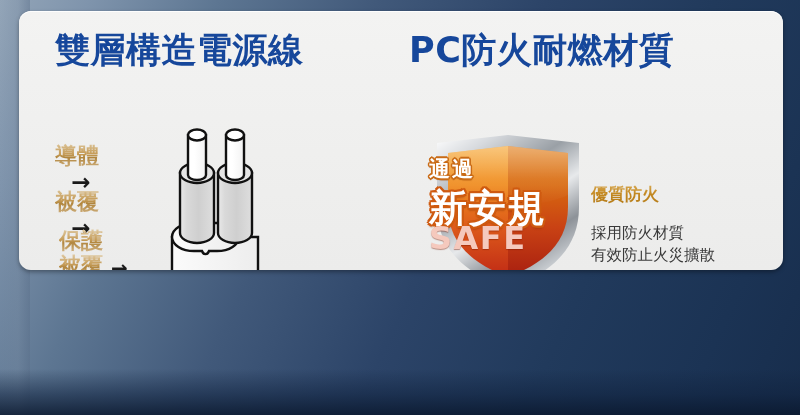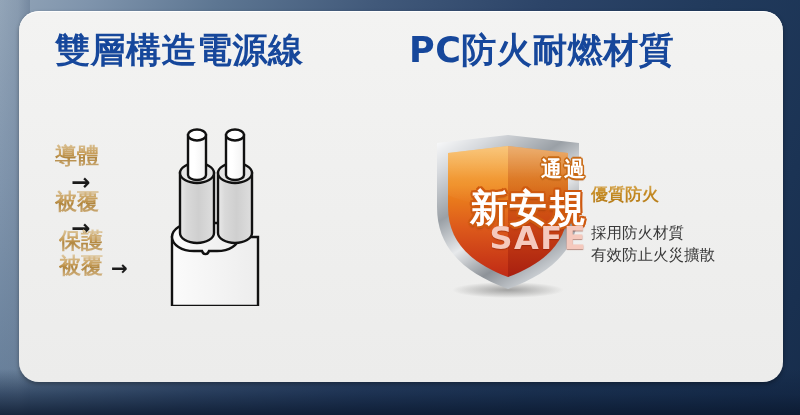--- a/index.html
+++ b/index.html
@@ -32,23 +32,23 @@
     pointer-events:none;
   }
   #frame-left-shade{
     position:absolute;left:0;top:0;bottom:0;width:30px;
     background:linear-gradient(90deg,rgba(150,166,184,.0) 0%,rgba(120,138,160,.25) 60%,rgba(90,110,136,.45) 100%);
     pointer-events:none;
   }
 
   
   #panel{
-    position:absolute;left:19px;top:11px;width:764px;height:371px;
+    position:absolute;left:19px;top:11px;width:764px;height:259px;
     background:linear-gradient(180deg,#f3f3f2 0%,#efefee 55%,#ececeb 100%);
-    border-radius:20px;
+    border-radius:12px;
     box-shadow:0 2px 4px rgba(0,0,0,.35), inset 0 1px 0 rgba(255,255,255,.9);
     overflow:hidden;
   }
 
   
   .title{
     position:absolute;
     color:#16479b;
     font-weight:bold;
     letter-spacing:.5px;
@@ -103,21 +103,21 @@
     font-size:17px;font-weight:bold;color:#c08a2a;
     background:linear-gradient(180deg,#d9ab56 0%,#c2871f 50%,#b37a18 100%);
     -webkit-background-clip:text;background-clip:text;
     -webkit-text-fill-color:transparent;color:transparent;
     margin-bottom:16px;
   }
   #right-text .rl{font-size:15.5px;line-height:1.42;color:#3a3a3a;}
 
   
   .sh-txt{
-    position:absolute;left:0;right:0;text-align:right;
+    position:absolute;left:0;right:0;text-align:left;
     font-weight:bold;color:#ffffff;white-space:nowrap;
     font-family:"DejaVu Sans","Liberation Sans",sans-serif;
   }
   #sh-pass{
     top:22px;font-size:21px;letter-spacing:2px;
     text-shadow:
       -1.6px 0 #c96b16, 1.6px 0 #c96b16, 0 -1.6px #c96b16, 0 1.6px #c96b16,
       -1.2px -1.2px #c96b16, 1.2px -1.2px #c96b16, -1.2px 1.2px #c96b16, 1.2px 1.2px #c96b16,
       0 2px 1px rgba(120,50,0,.5);
   }

